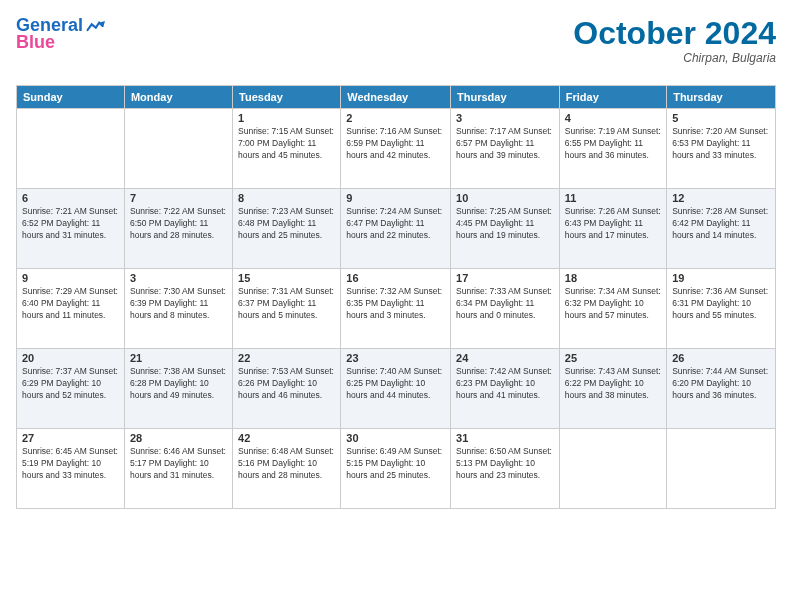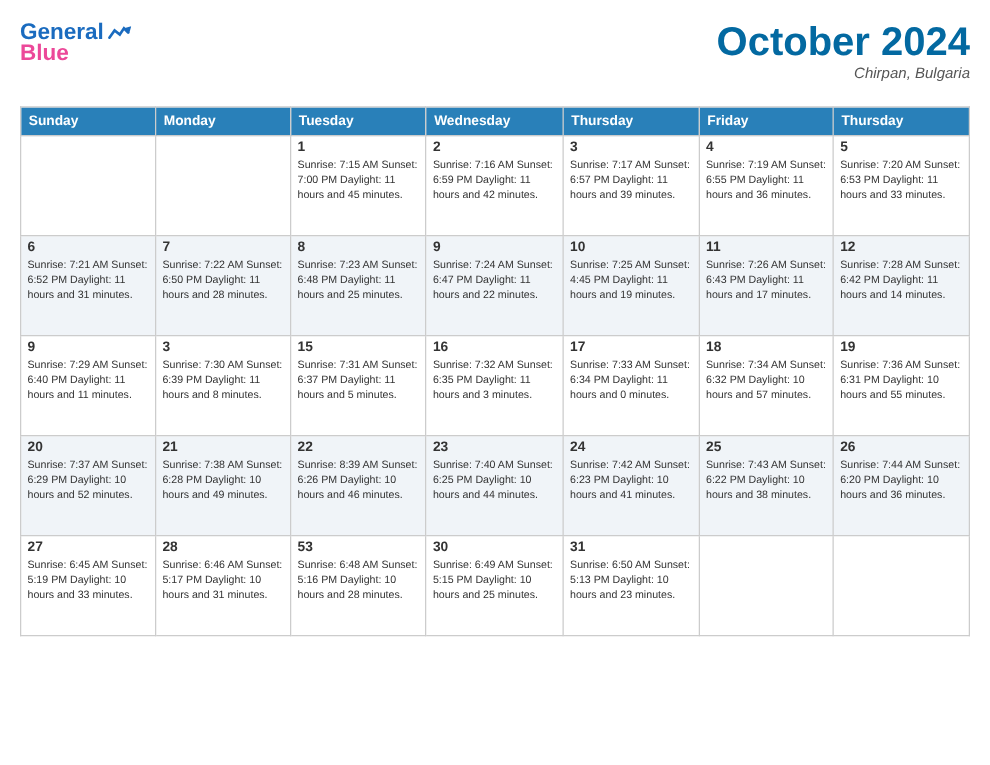--- a/index.html
+++ b/index.html
@@ -266,21 +266,21 @@
 Daylight: 10 hours and 52 minutes.</div>
           </td>
           <td>
             <span class="day-num">21</span>
             <div class="day-info">Sunrise: 7:38 AM
 Sunset: 6:28 PM
 Daylight: 10 hours and 49 minutes.</div>
           </td>
           <td>
             <span class="day-num">22</span>
-            <div class="day-info">Sunrise: 8:39 AM
+            <div class="day-info">Sunrise: 7:53 AM
 Sunset: 6:26 PM
 Daylight: 10 hours and 46 minutes.</div>
           </td>
           <td>
             <span class="day-num">23</span>
             <div class="day-info">Sunrise: 7:40 AM
 Sunset: 6:25 PM
 Daylight: 10 hours and 44 minutes.</div>
           </td>
           <td>
@@ -309,21 +309,21 @@
 Sunset: 5:19 PM
 Daylight: 10 hours and 33 minutes.</div>
           </td>
           <td>
             <span class="day-num">28</span>
             <div class="day-info">Sunrise: 6:46 AM
 Sunset: 5:17 PM
 Daylight: 10 hours and 31 minutes.</div>
           </td>
           <td>
-            <span class="day-num">53</span>
+            <span class="day-num">42</span>
             <div class="day-info">Sunrise: 6:48 AM
 Sunset: 5:16 PM
 Daylight: 10 hours and 28 minutes.</div>
           </td>
           <td>
             <span class="day-num">30</span>
             <div class="day-info">Sunrise: 6:49 AM
 Sunset: 5:15 PM
 Daylight: 10 hours and 25 minutes.</div>
           </td>

